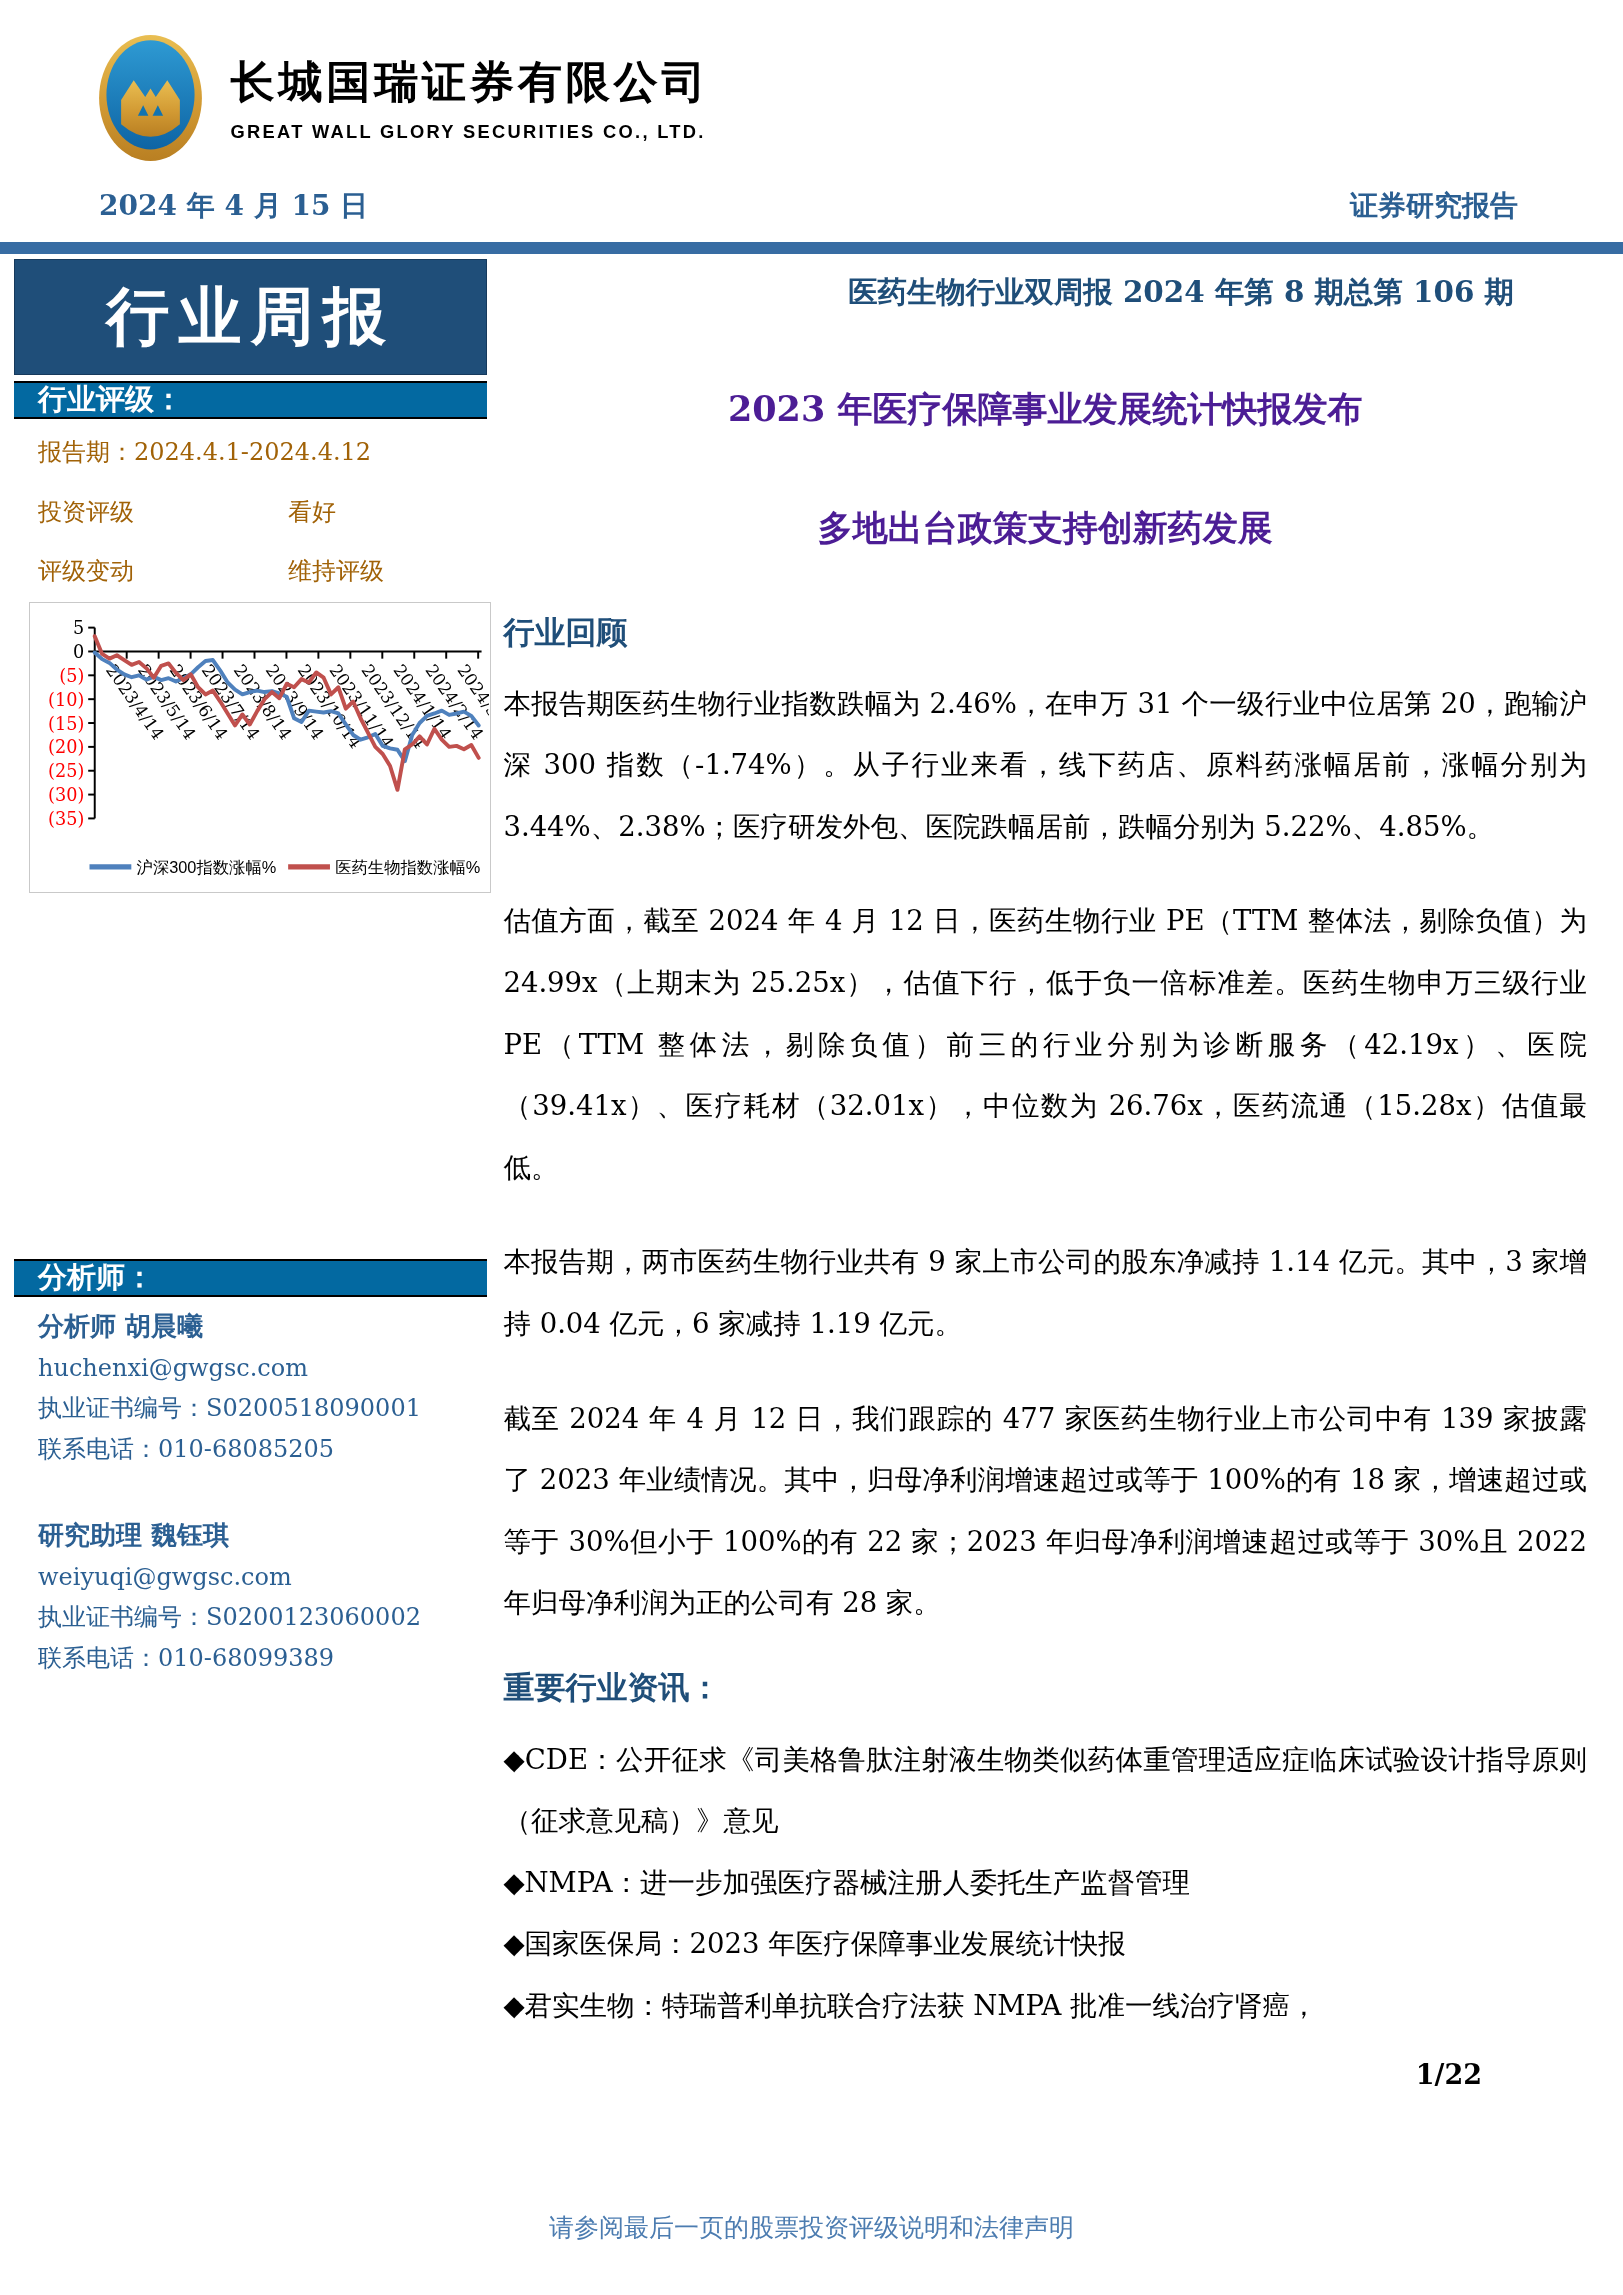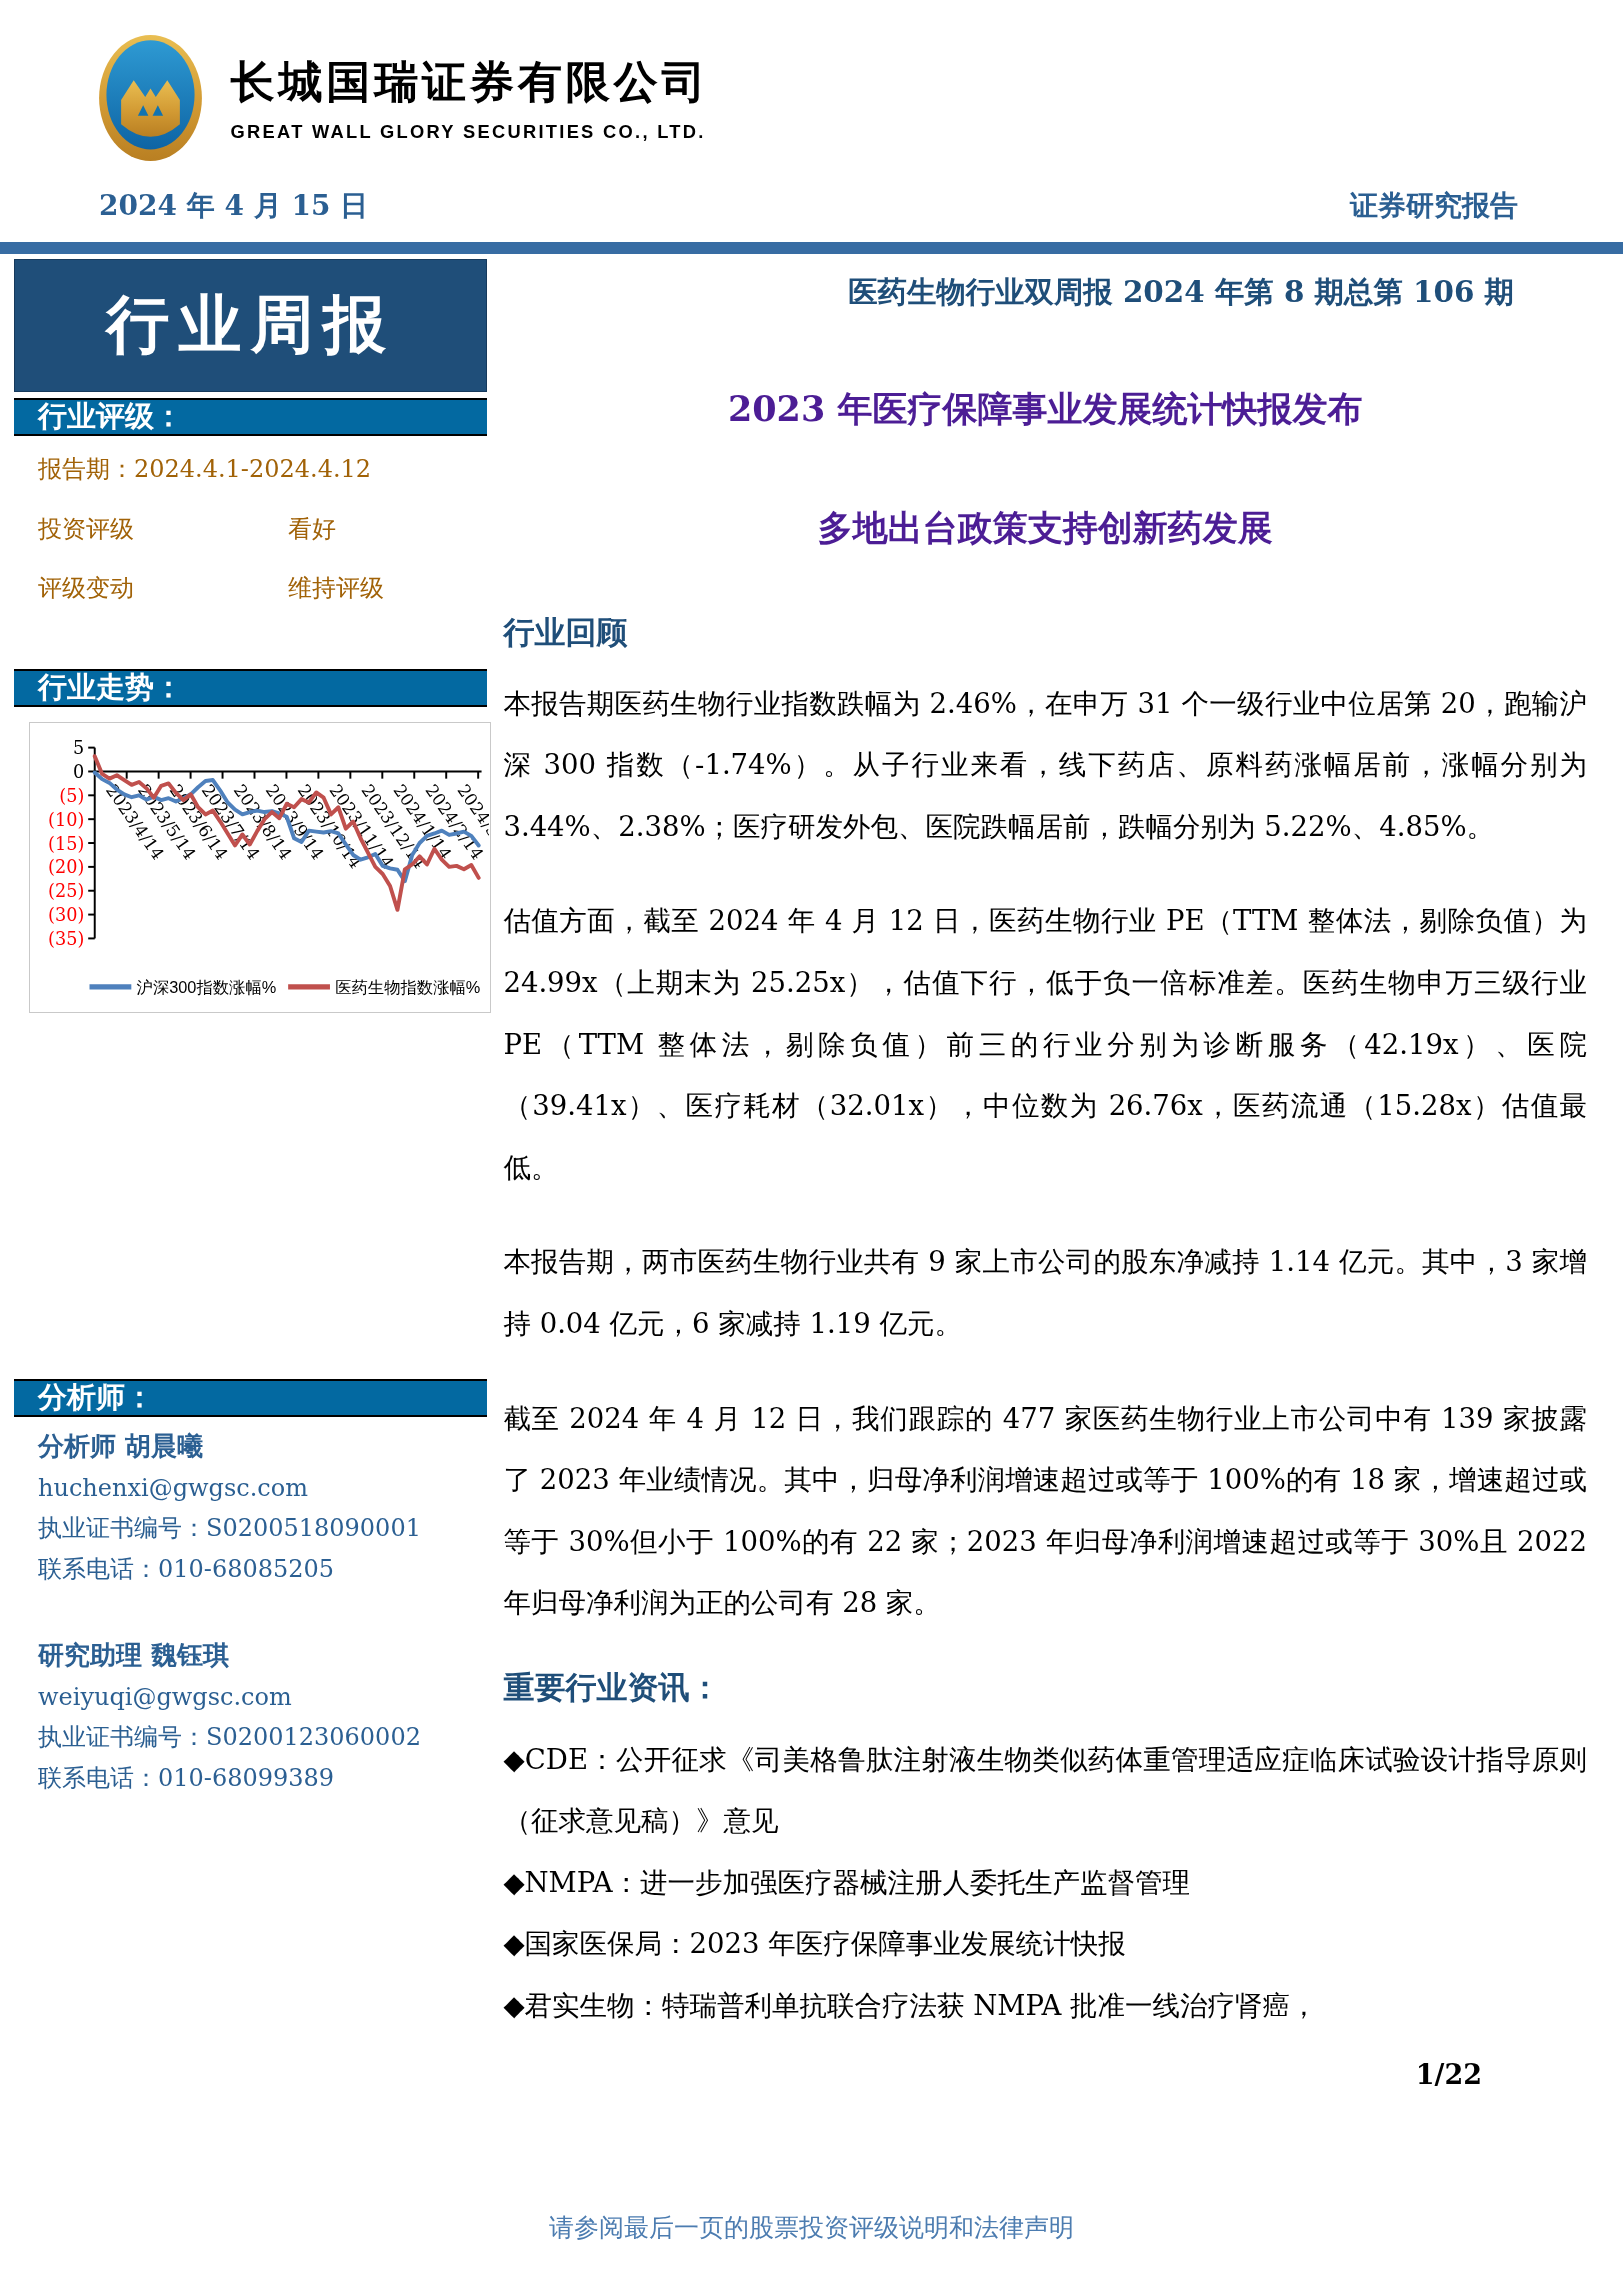--- a/index.html
+++ b/index.html
@@ -22,21 +22,21 @@
   .date-row { display:flex; justify-content:space-between; align-items:baseline;
               padding:25px 105px 0 99px; font-size:28px; font-weight:bold; color:#2B5F92; }
   .blue-band { margin-top:17px; height:11.8px; background:#376CA3; width:100%; }
 
   
   .columns { display:flex; align-items:flex-start; }
   .sidebar { width:487px; flex:0 0 487px; padding-left:14.4px; }
   .main { flex:1; padding:0 36px 0 16.4px; }
 
   
-  .banner { margin-top:5.2px; height:133px; background:#1F4E79; border:1.3px solid #16395C;
+  .banner { margin-top:5.2px; height:116px; background:#1F4E79; border:1.3px solid #16395C;
             display:flex; align-items:center; justify-content:center;
             color:#fff; font-size:63px; font-weight:bold; letter-spacing:9.2px;
             font-family:"Liberation Sans","DejaVu Sans",sans-serif; }
   .side-heading { margin-top:6.5px; background:#0369a1; border-top:2.6px solid #000; border-bottom:2.6px solid #000;
             height:38px; line-height:33px; color:#fff; font-size:29px; font-weight:bold;
             padding-left:23.6px; font-family:"Liberation Sans","DejaVu Sans",sans-serif; }
   .side-heading.mt-trend { margin-top:65px; }
   .side-heading.mt-analyst { margin-top:366px; }
   .side-text { color:#a16207; font-size:24px; }
   .period-row { padding-left:23.6px; margin-top:17px; }
@@ -121,21 +121,20 @@
       </div>
       <div class="rating-row side-text">
         <span class="lab">投资评级</span>
         <span>看好</span>
       </div>
       <div class="rating-row side-text">
         <span class="lab">评级变动</span>
         <span>维持评级</span>
       </div>
 
-      <div class="side-heading mt-trend">行业走势：</div>
       <div class="chart-box">
         <svg id="trend-chart" viewBox="0 0 700 438">
             <line x1="96" y1="36" x2="96" y2="328" stroke="#000" stroke-width="3"></line>
             <line x1="86" y1="36" x2="96" y2="36" stroke="#000" stroke-width="3"></line>
             <text x="80" y="46" text-anchor="end" class="ytick ">5</text>
             <line x1="86" y1="72.5" x2="96" y2="72.5" stroke="#000" stroke-width="3"></line>
             <text x="80" y="82.5" text-anchor="end" class="ytick ">0</text>
             <line x1="86" y1="109" x2="96" y2="109" stroke="#000" stroke-width="3"></line>
             <text x="80" y="119" text-anchor="end" class="ytick neg">(5)</text>
             <line x1="86" y1="145.5" x2="96" y2="145.5" stroke="#000" stroke-width="3"></line>

